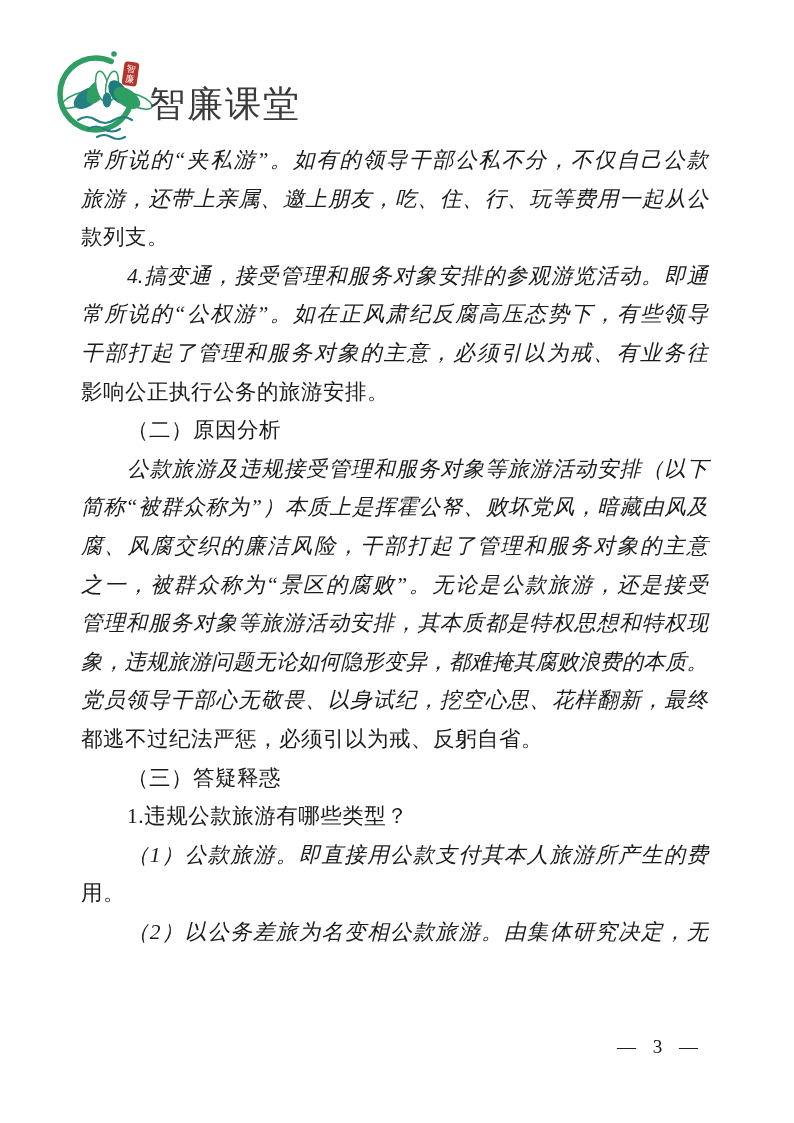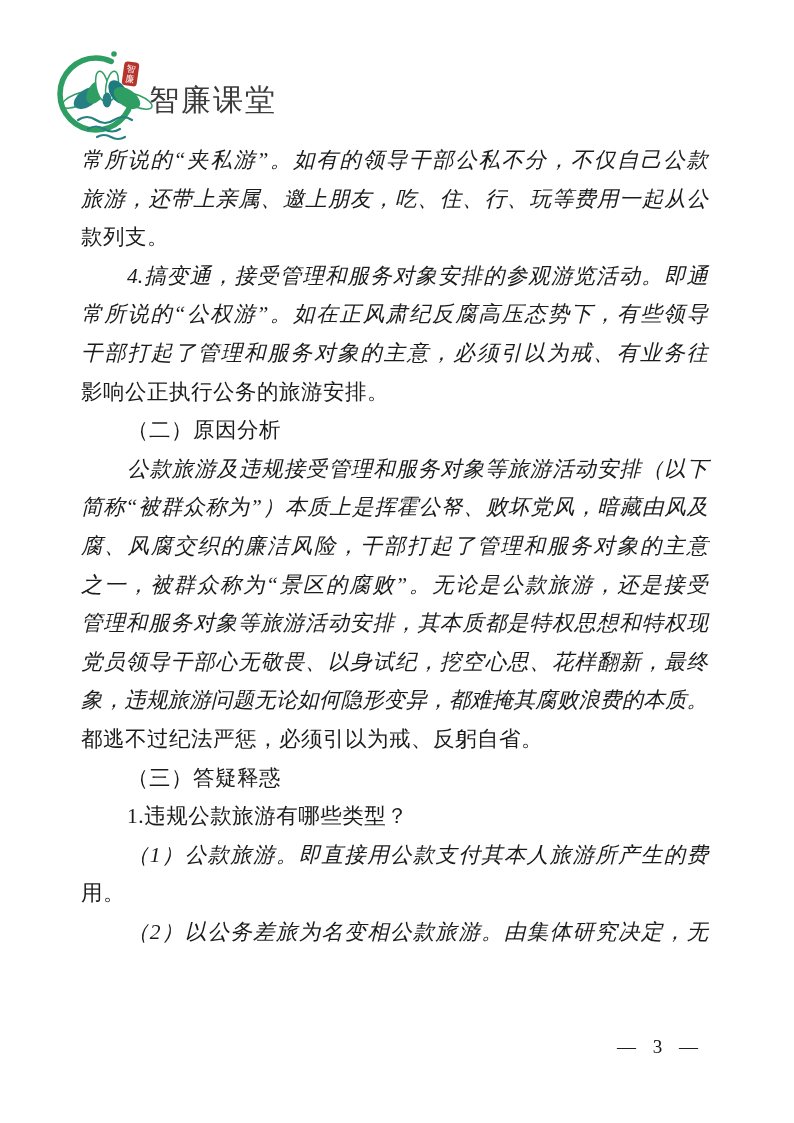--- a/index.html
+++ b/index.html
@@ -19,21 +19,21 @@
     overflow:hidden;
   }
   .page{position:absolute;inset:0;background:#ffffff;}
 
   
   .logo{position:absolute;left:55px;top:48px;width:240px;height:110px;}
   .logo-mark{position:absolute;left:0;top:0;width:120px;height:107px;}
   .logo-title{
     position:absolute;left:94px;top:32px;
     font-family:"Liberation Sans","DejaVu Sans",sans-serif;
-    font-size:30px;font-weight:500;color:var(--logo-text);
+    font-size:36px;font-weight:500;color:var(--logo-text);
     letter-spacing:2px;white-space:nowrap;
   }
 
   
   .doc-body{
     position:absolute;left:81px;top:141px;width:627px;
     font-size:21.5px;color:var(--body-text);
   }
   .line{
     height:38.6px;line-height:38.6px;
@@ -100,22 +100,22 @@
       <div class="line justify indent">4.搞变通，接受管理和服务对象安排的参观游览活动。即通</div>
       <div class="line justify">常所说的“公权游”。如在正风肃纪反腐高压态势下，有些领导</div>
       <div class="line justify">干部打起了管理和服务对象的主意，必须引以为戒、有业务往</div>
       <div class="line">影响公正执行公务的旅游安排。</div>
       <div class="line indent">（二）原因分析</div>
       <div class="line justify indent">公款旅游及违规接受管理和服务对象等旅游活动安排（以下</div>
       <div class="line justify">简称“被群众称为”）本质上是挥霍公帑、败坏党风，暗藏由风及</div>
       <div class="line justify">腐、风腐交织的廉洁风险，干部打起了管理和服务对象的主意</div>
       <div class="line justify">之一，被群众称为“景区的腐败”。无论是公款旅游，还是接受</div>
       <div class="line justify">管理和服务对象等旅游活动安排，其本质都是特权思想和特权现</div>
+      <div class="line justify">象，违规旅游问题无论如何隐形变异，都难掩其腐败浪费的本质。</div>
       <div class="line justify">党员领导干部心无敬畏、以身试纪，挖空心思、花样翻新，最终</div>
-      <div class="line justify">象，违规旅游问题无论如何隐形变异，都难掩其腐败浪费的本质。</div>
       <div class="line">都逃不过纪法严惩，必须引以为戒、反躬自省。</div>
       <div class="line indent">（三）答疑释惑</div>
       <div class="line indent">1.违规公款旅游有哪些类型？</div>
       <div class="line justify indent">（1）公款旅游。即直接用公款支付其本人旅游所产生的费</div>
       <div class="line">用。</div>
       <div class="line justify indent">（2）以公务差旅为名变相公款旅游。由集体研究决定，无</div>
     </div>
 
   <div class="page-number">— 3 —</div>
 

